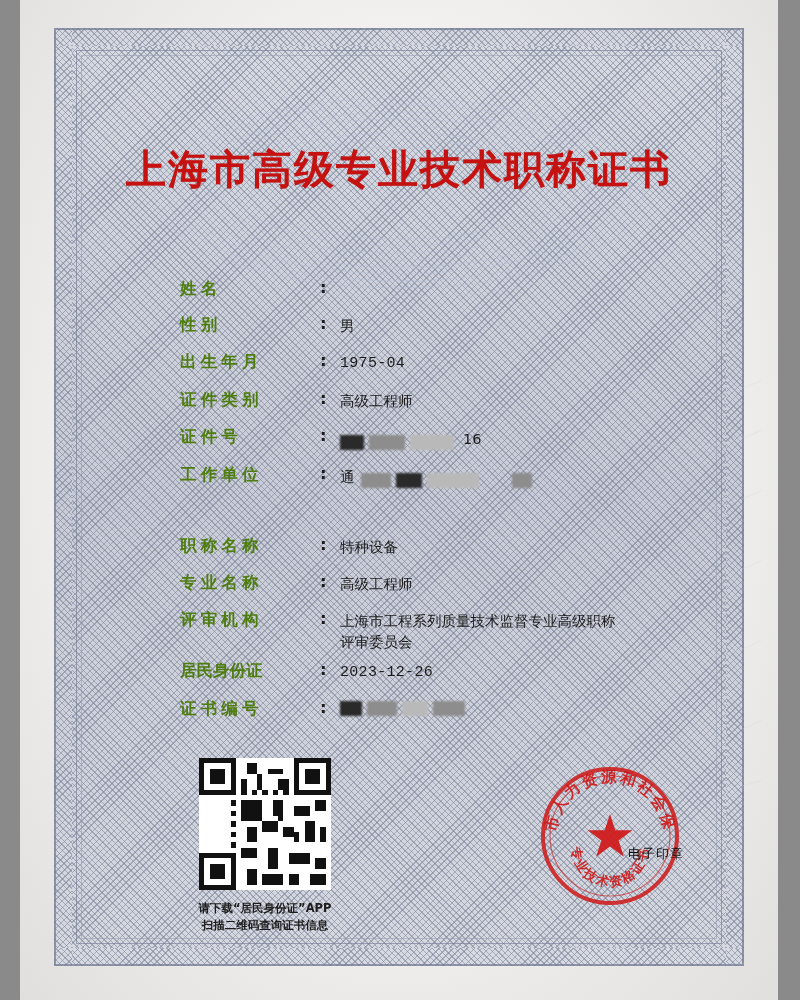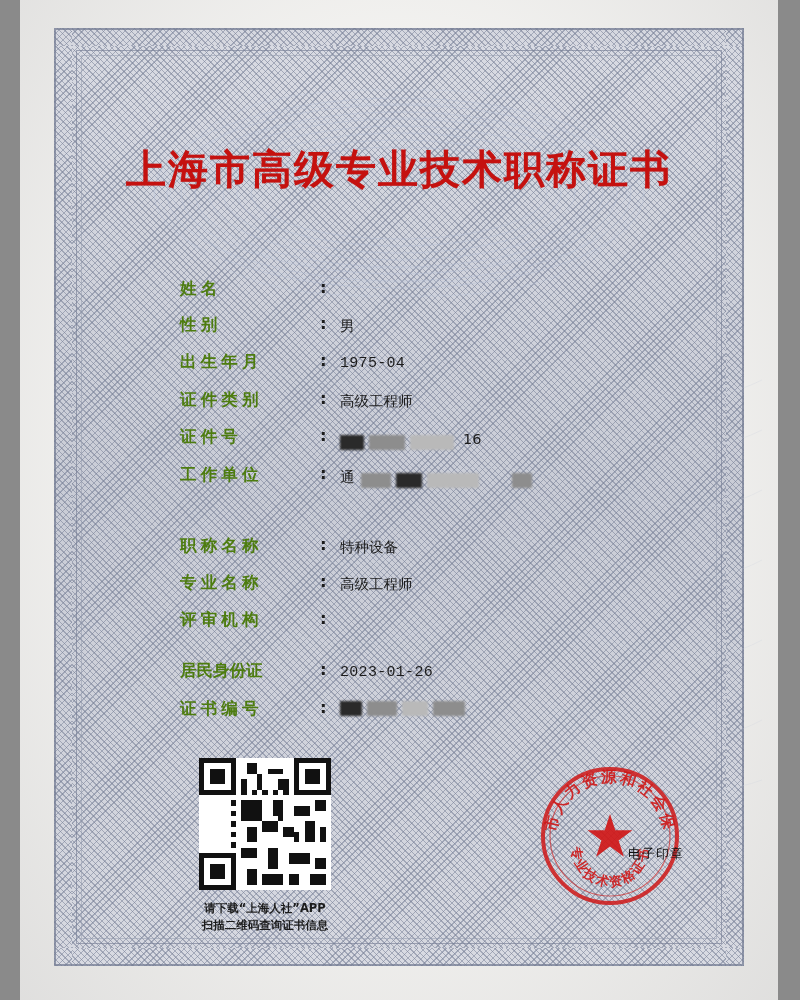--- a/index.html
+++ b/index.html
@@ -342,30 +342,32 @@
 
       <div class="field-row">
         <div class="field-label">专 业 名 称</div>
         <div class="field-colon">:</div>
         <div class="field-value">高级工程师</div>
       </div>
 
       <div class="field-row">
         <div class="field-label">评 审 机 构</div>
         <div class="field-colon">:</div>
+        <div class="field-value">上海市工程系列质量技术监督专业高级职称
+评审委员会</div>
       </div>
 
     </div>
 
     <div class="field-block" id="fields-issue">
 
       <div class="field-row">
         <div class="field-label">居民身份证</div>
         <div class="field-colon">:</div>
-        <div class="field-value numeric">2023-01-26</div>
+        <div class="field-value numeric">2023-12-26</div>
       </div>
 
       <div class="field-row">
         <div class="field-label">证 书 编 号</div>
         <div class="field-colon">:</div>
         <div class="field-value redact-row">
           <span class="redact dark" style="width:22px"></span>
           <span class="redact mid" style="width:30px"></span>
           <span class="redact light" style="width:26px"></span>
           <span class="redact mid" style="width:32px"></span>
@@ -427,21 +429,21 @@
           <rect x="17" y="18" width="4" height="2"></rect>
             <rect x="22" y="19" width="2" height="2"></rect>
           <rect x="9" y="21" width="2" height="3"></rect>
             <rect x="12" y="22" width="4" height="2"></rect>
           <rect x="17" y="22" width="2" height="2"></rect>
             <rect x="21" y="22" width="3" height="2"></rect>
           <rect x="18" y="14" width="1" height="2"></rect>
             <rect x="15" y="10" width="1" height="2"></rect>
         </g>
       </svg>
-      <div class="qr-caption">请下载“上海人社”APP
+      <div class="qr-caption">请下载“居民身份证”APP
 扫描二维码查询证书信息</div>
     </div>
 
     <svg id="seal" viewBox="0 0 148 148">
       <defs>
         <path id="arcOuter" d="M 20,74 A 54,54 0 1 1 128,74"></path>
         <path id="arcInner" d="M 36,86 A 38,38 0 0 0 112,86"></path>
       </defs>
       <circle cx="74" cy="74" r="67" fill="none" stroke="#cf1717" stroke-width="4" opacity="0.85"></circle>
       <circle cx="74" cy="74" r="60" fill="none" stroke="#cf1717" stroke-width="1.2" opacity="0.6"></circle>

